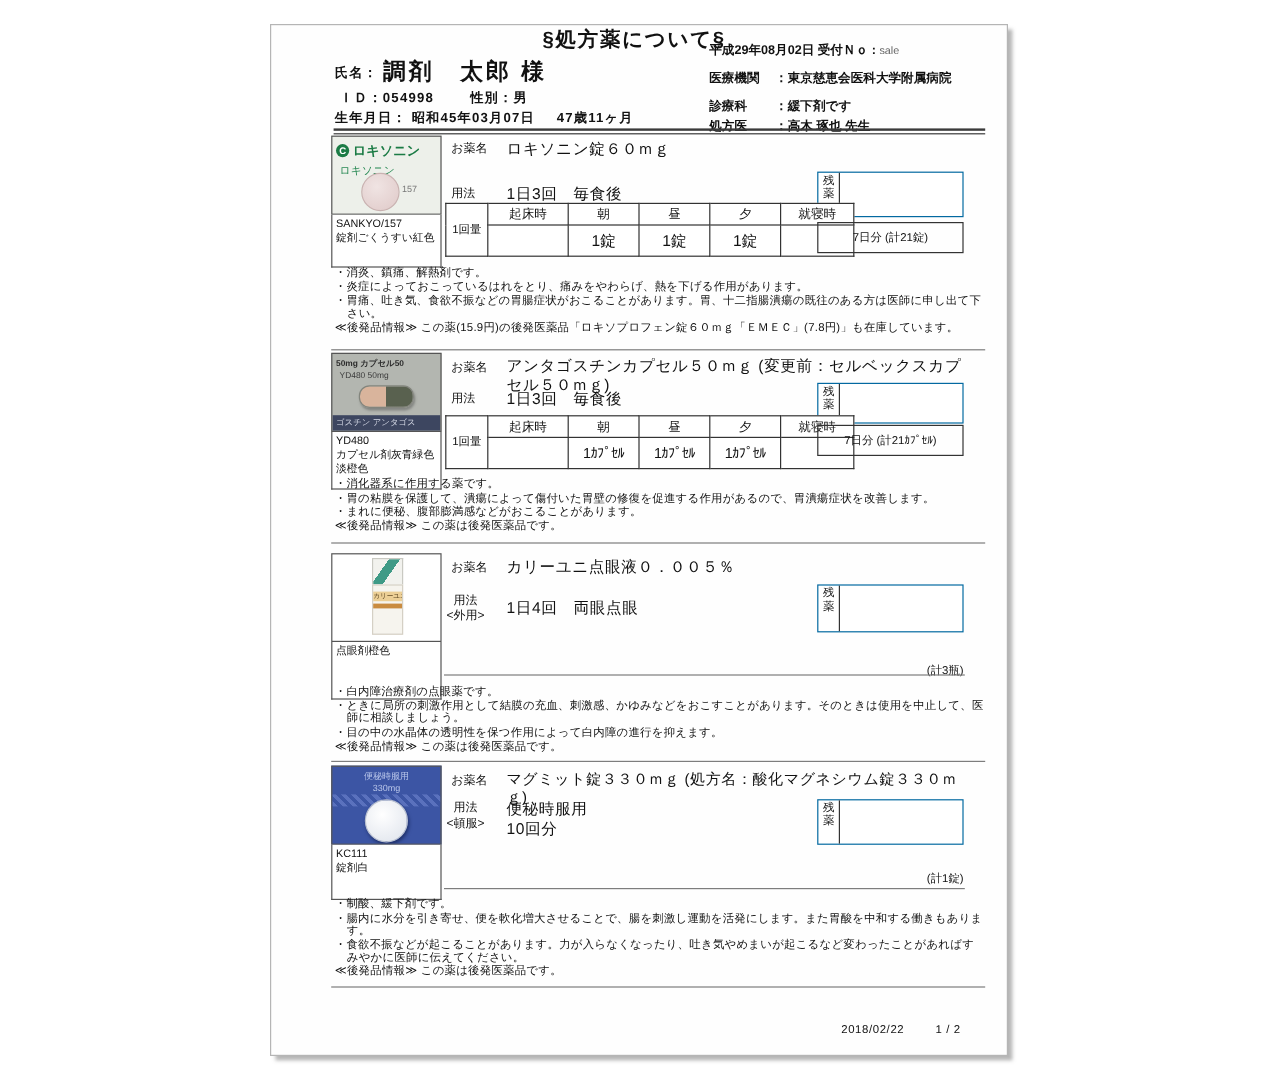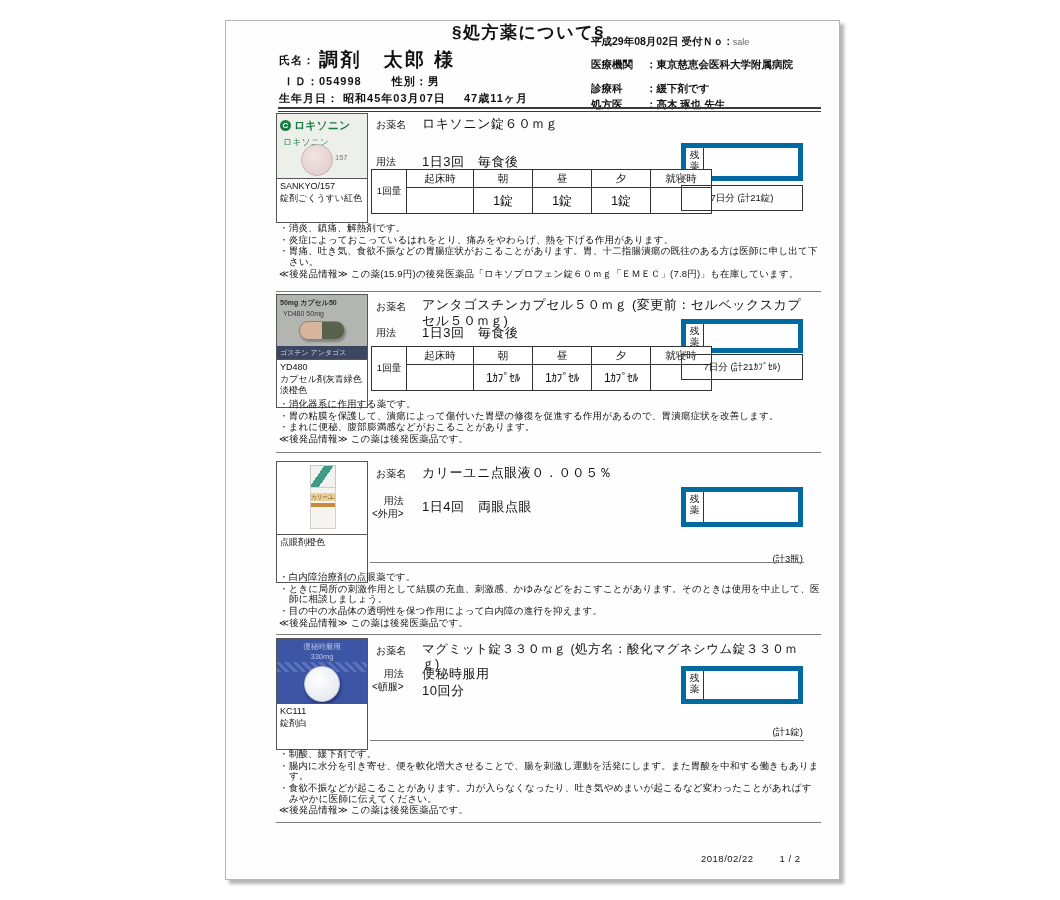--- a/index.html
+++ b/index.html
@@ -20,24 +20,24 @@
   .rule2 { position:absolute; left:52px; top:86px; width:543px; height:2px;
            border-top:2px solid #3a3a3a; border-bottom:1px solid #3a3a3a; }
 
   
   .med { position:absolute; left:0; width:613px; }
   .photo { position:absolute; left:50px; top:0; width:92px; height:66px; border:1px solid #555;
            box-sizing:border-box; overflow:hidden; }
   .caption { position:absolute; left:50px; width:92px; border:1px solid #555; border-top:none;
              box-sizing:border-box; font-size:9px; line-height:1.3; padding:2px 3px;
              white-space:pre-line; background:#fff; overflow:hidden; }
-  .flabel { position:absolute; font-size:10px; white-space:pre-line; text-align:right; line-height:1.25; }
+  .flabel { position:absolute; font-size:10px; white-space:pre-line; text-align:center; line-height:1.25; }
   .dname  { position:absolute; font-size:13px; line-height:1.2; letter-spacing:.5px; }
   .dusage { position:absolute; font-size:13px; white-space:pre-line; line-height:1.3; letter-spacing:.5px; }
-  .zan { position:absolute; width:122px; display:flex; border:5px solid #0369a1; box-sizing:border-box; background:#fff; }
+  .zan { position:absolute; width:122px; display:flex; border:1px solid #0369a1; box-sizing:border-box; background:#fff; }
   .zan-lbl { width:17px; border-right:1px solid #333; font-size:9.5px; line-height:1.15;
              padding-top:2px; text-align:center; word-break:break-all; }
   .zan-val { flex:1; }
   .dose { position:absolute; border-collapse:collapse; background:#fff; }
   .dose th, .dose td { border:1px solid #333; text-align:center; font-weight:normal; padding:0 2px; }
   .dose th { font-size:10.5px; height:17px; }
   .dose .unit { width:30px; font-size:9.5px; }
   .dose .vals td { height:25px; font-size:13px; }
   .dose.narrow .vals td { font-size:12px; letter-spacing:-.5px; }
   .duration { position:absolute; width:122px; border:1px solid #333; box-sizing:border-box;

